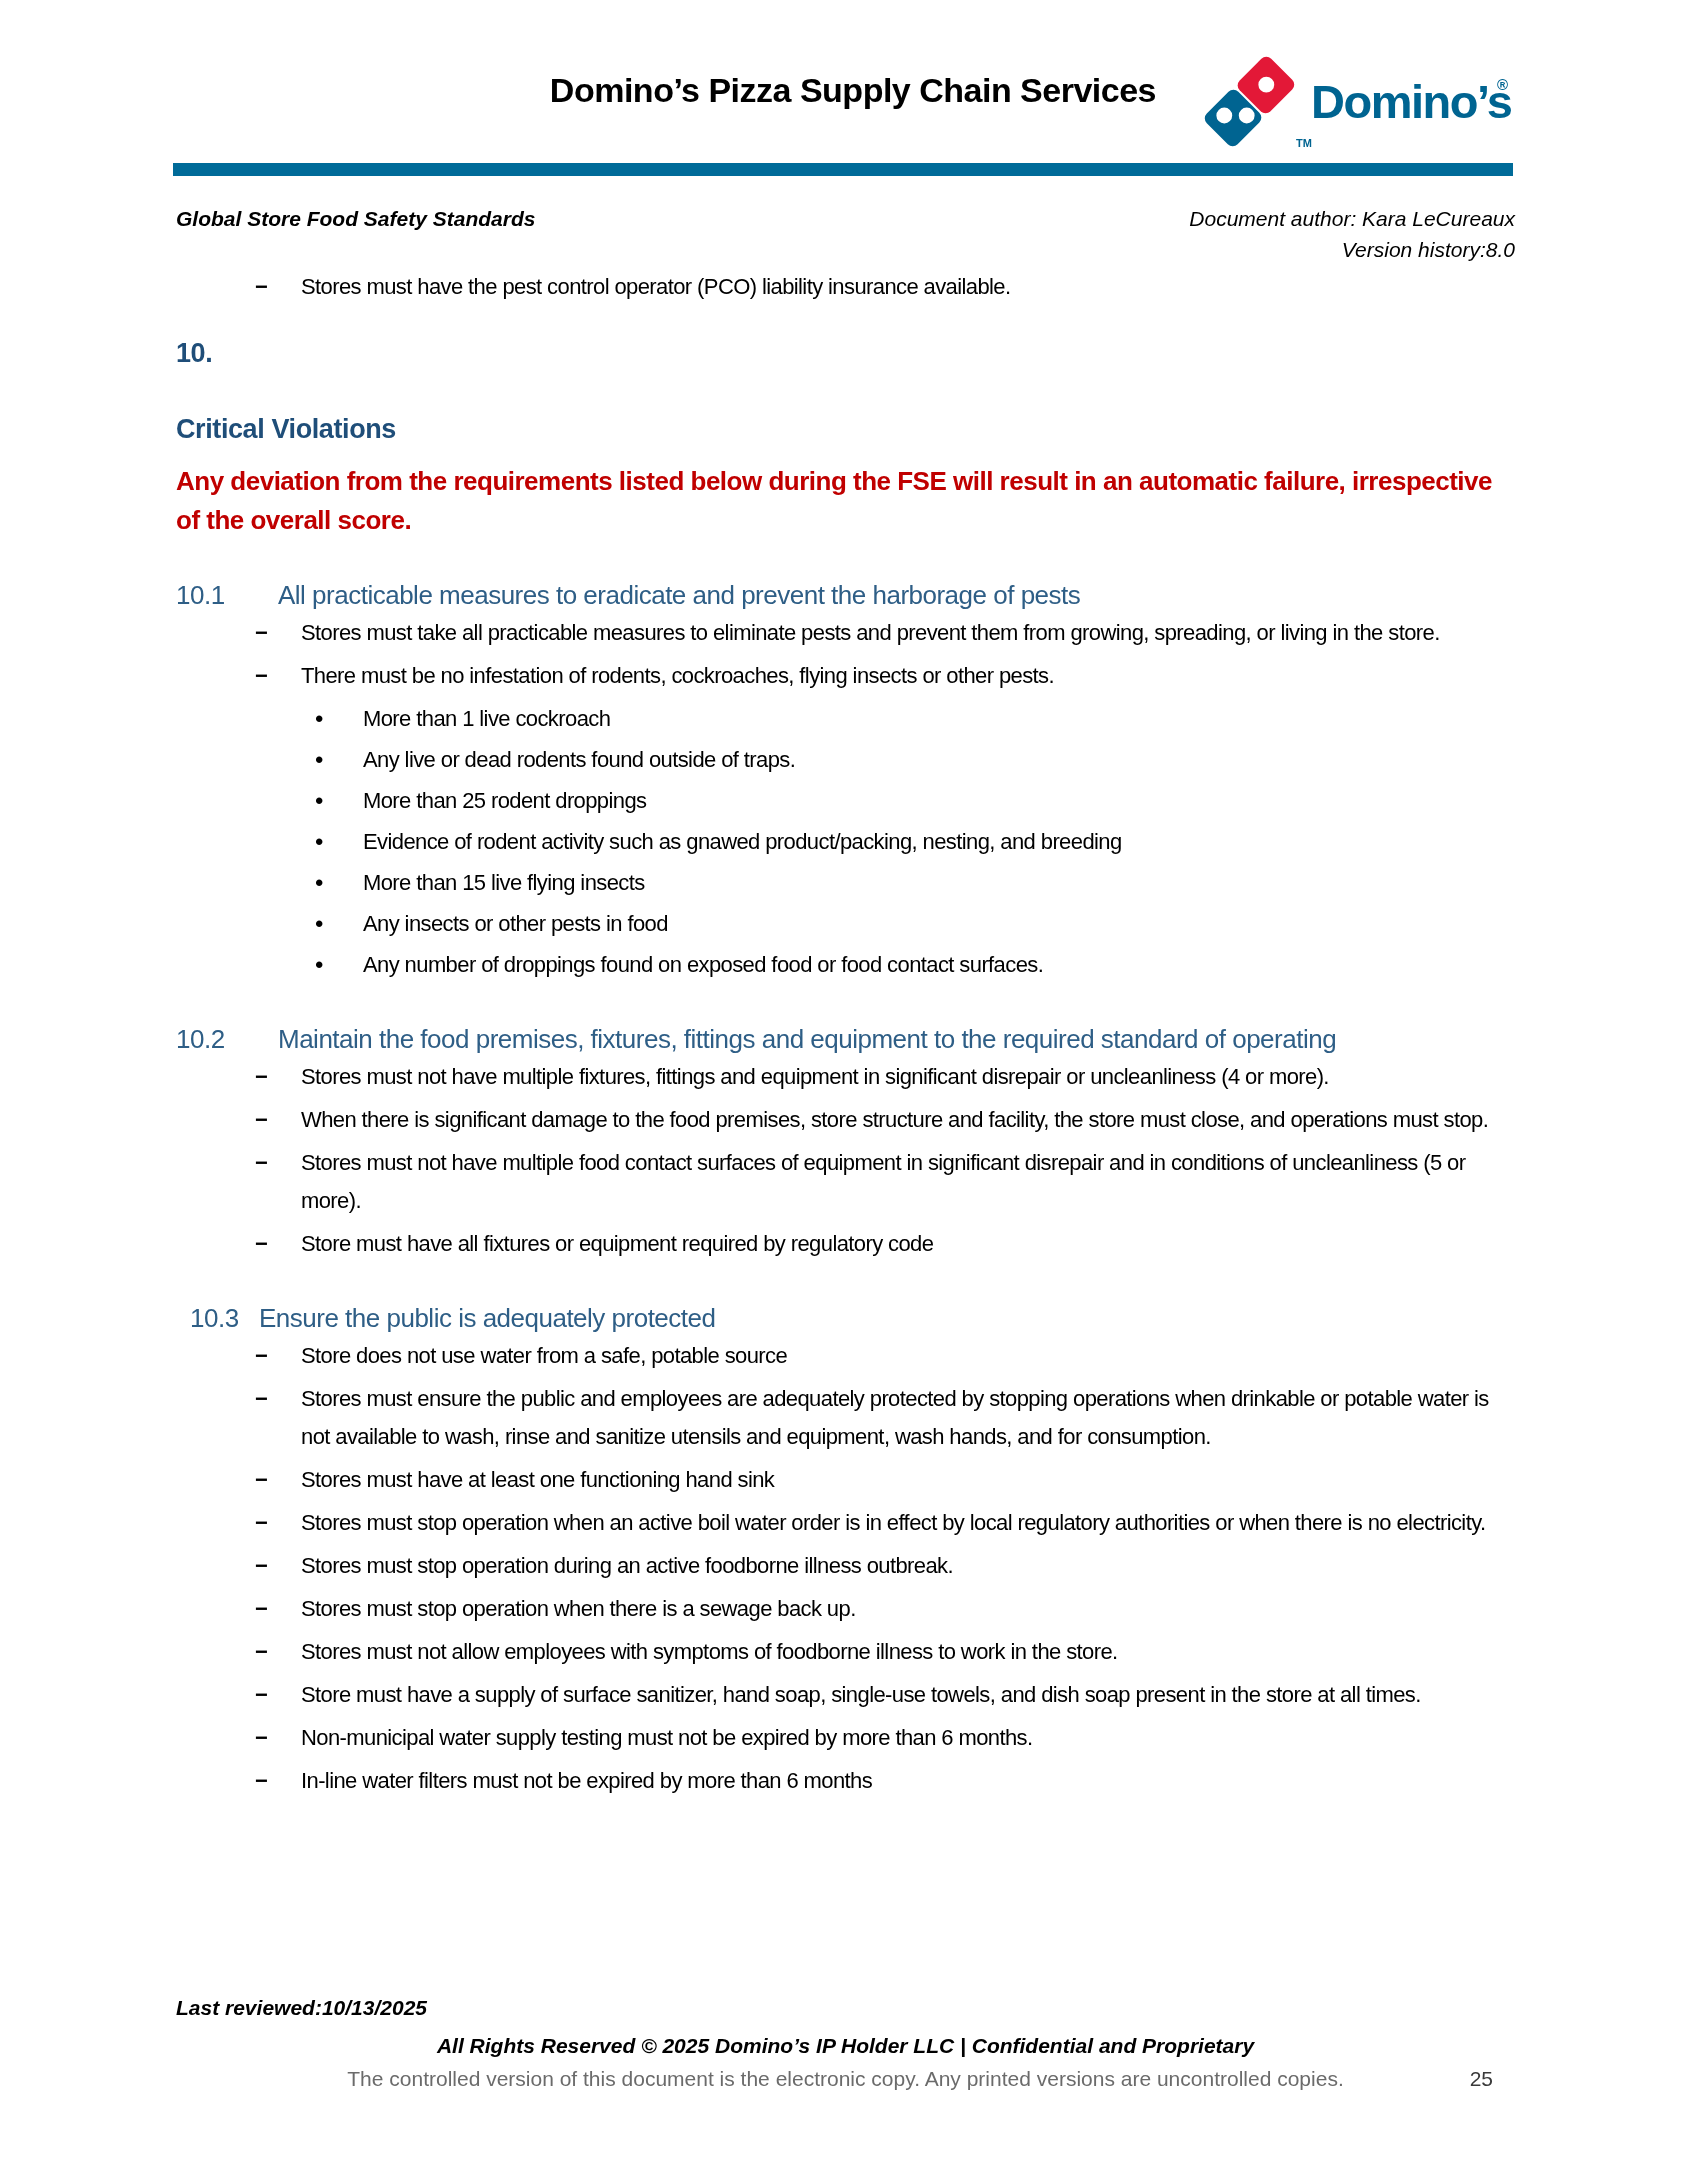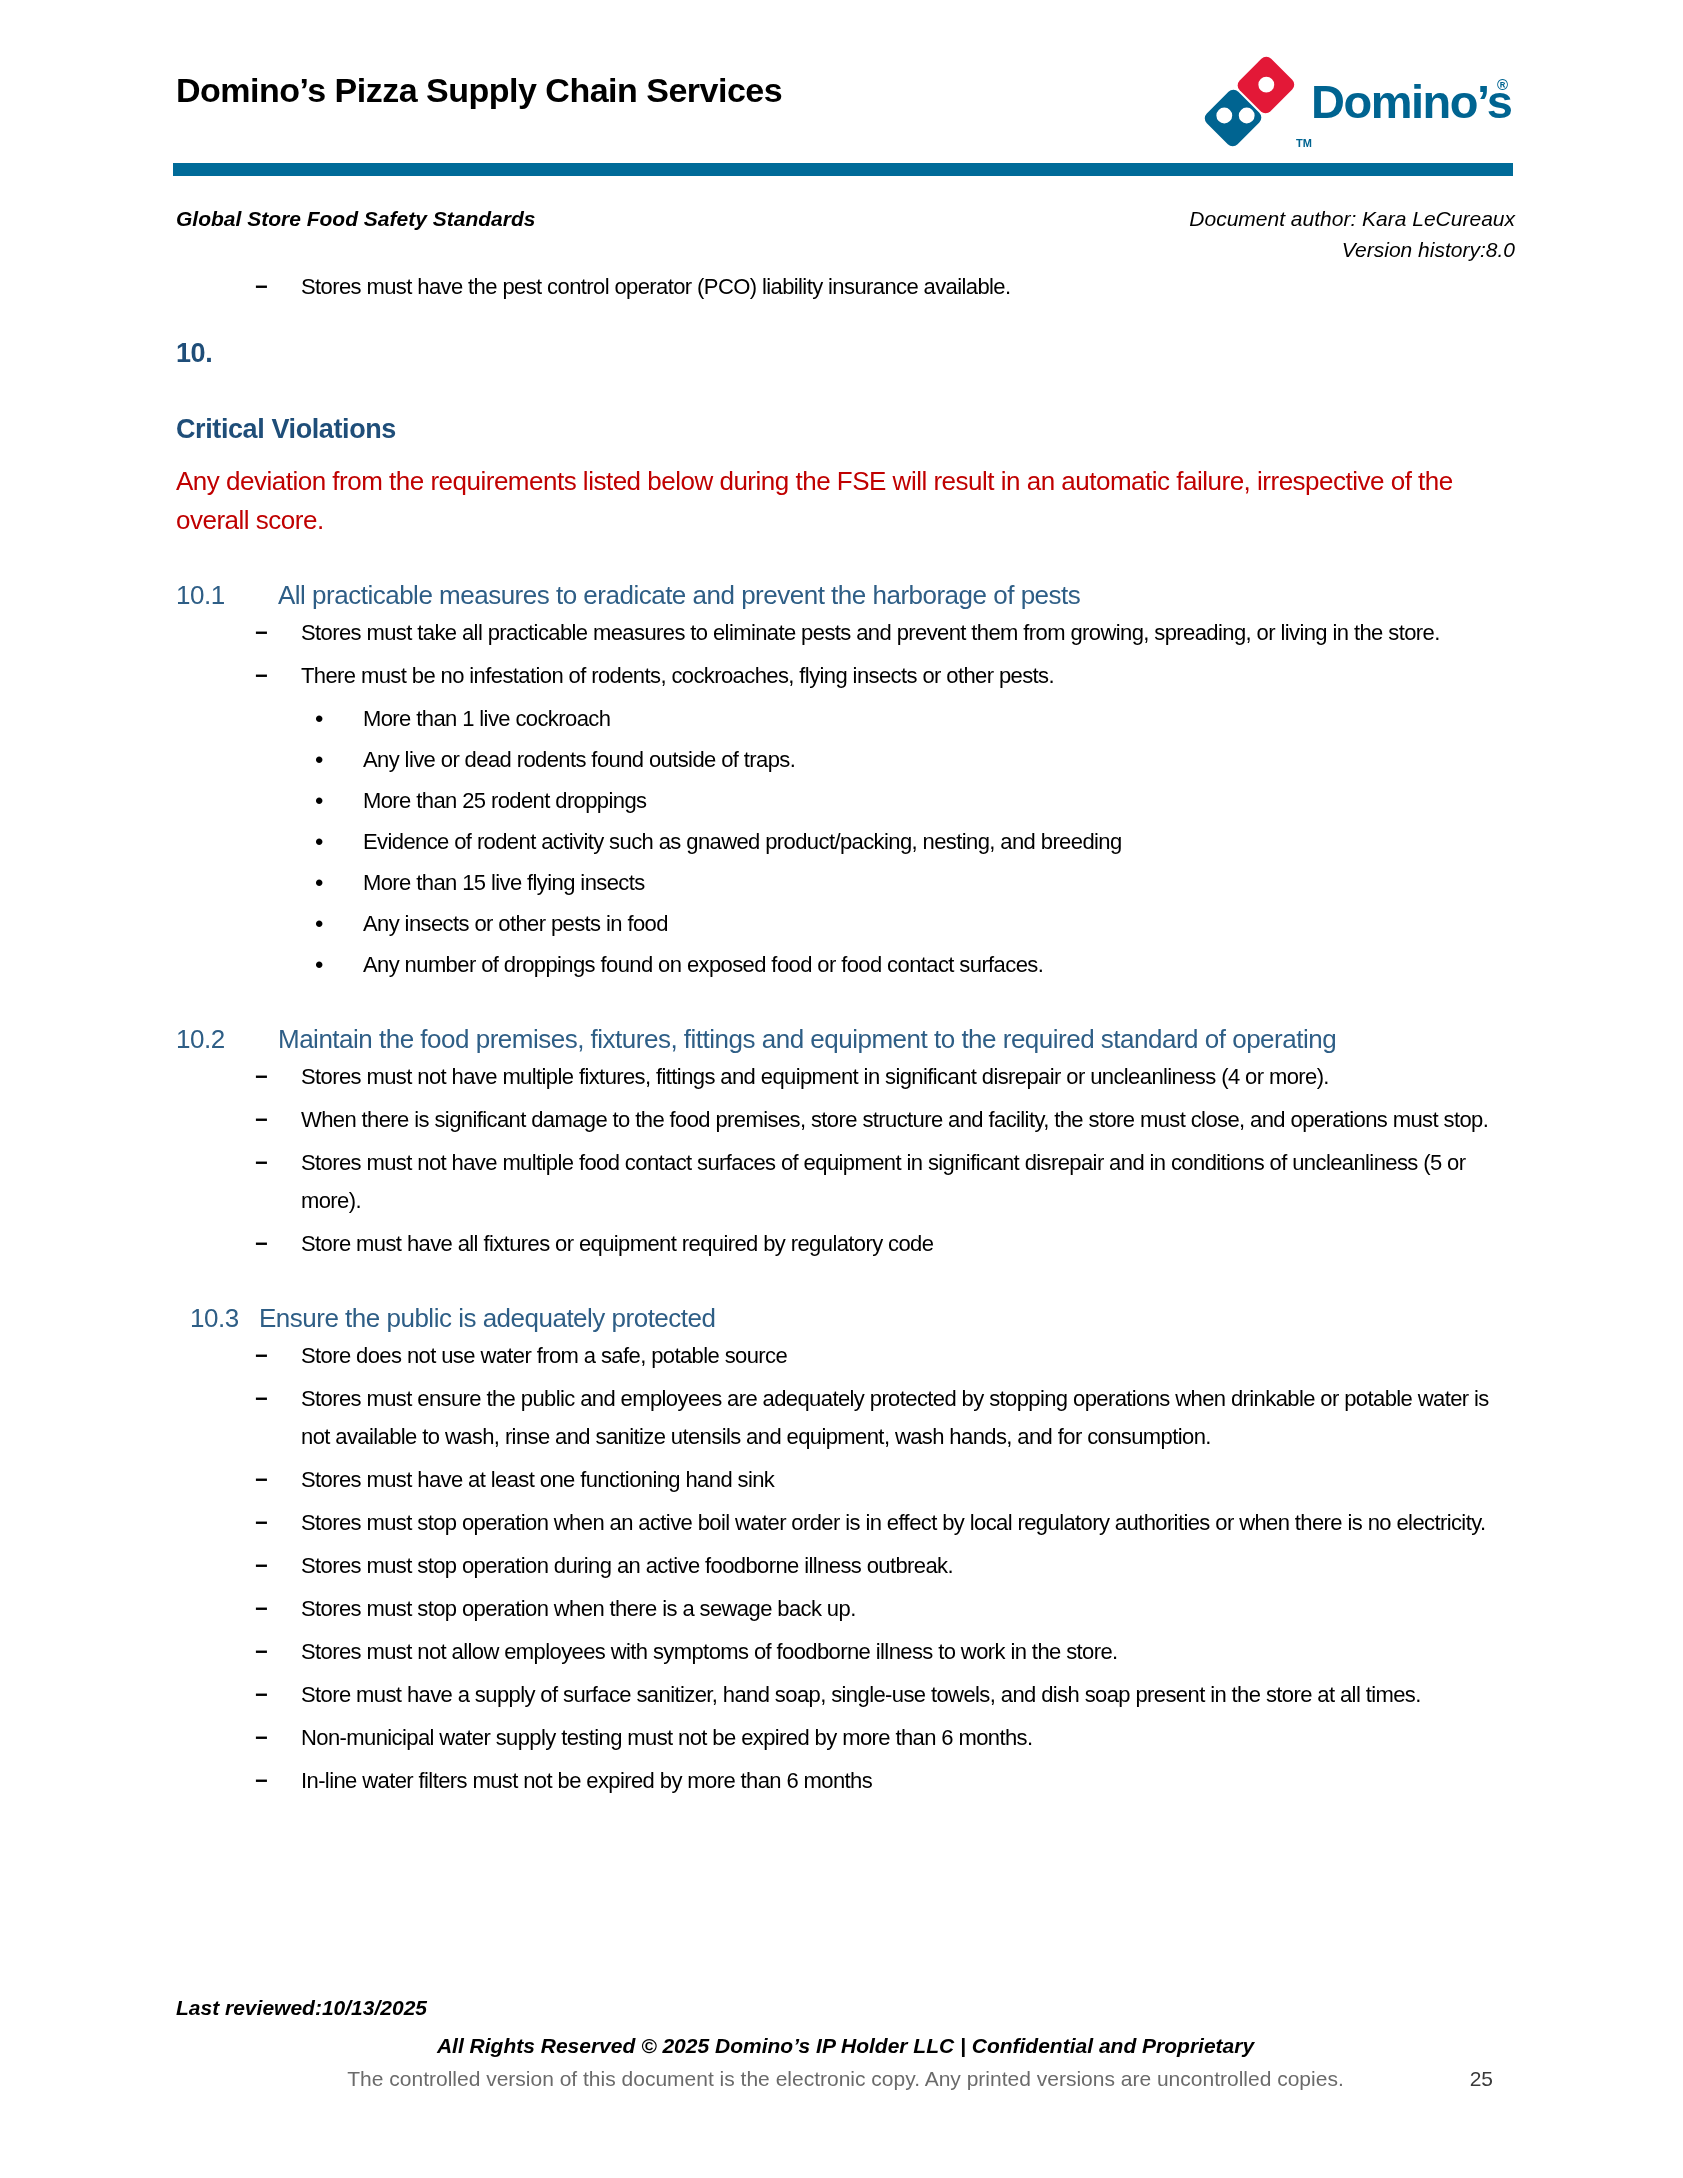--- a/index.html
+++ b/index.html
@@ -17,21 +17,21 @@
   body{
     width:1683px;height:2178px;position:relative;
     font-family:"Liberation Sans", sans-serif;
     color:var(--body-black);
   }
   .page{position:absolute;inset:0;background:#fff;overflow:hidden;}
 
   
   .doc-title{
     position:absolute;left:176px;top:71px;width:980px;
-    text-align:left;font-size:34px;font-weight:bold;letter-spacing:-0.5px;
+    text-align:right;font-size:34px;font-weight:bold;letter-spacing:-0.5px;
     color:#000;
   }
   .logo{
     position:absolute;left:1200px;top:42px;width:317px;height:119px;
   }
   .logo-tile{position:absolute;left:0;top:8px;}
   .logo-tm{
     position:absolute;left:76px;top:95px;font-size:11px;color:var(--logo-blue);
     font-weight:bold;letter-spacing:0;margin-left:20px;
   }
@@ -66,21 +66,21 @@
   .sec-head .sec-num{flex:0 0 102px;}
   .sec-head.tight{padding-left:14px;}
   .sec-head.tight .sec-num{flex:0 0 69px;}
   .h10{
     display:flex;color:var(--heading-navy);font-weight:bold;font-size:27px;
     letter-spacing:-0.4px;line-height:38px;margin-top:28px;flex-direction:column;
   }
   .h10-num{flex:0 0 76px;}
   .warning{
     margin-top:14px;width:1337px;
-    color:var(--warning-red);font-weight:normal;font-size:26px;letter-spacing:-0.5px;
+    color:var(--warning-red);font-weight:bold;font-size:26px;letter-spacing:-0.5px;
     line-height:39px;
   }
   .gap-before{margin-top:36px;}
   .dash-item{display:flex;padding-left:79px;margin-bottom:5px;}
   .dash-item .marker{flex:0 0 46px;font-weight:bold;}
   .bullet-item{display:flex;padding-left:139px;margin-bottom:3px;}
   .bullet-item .marker{flex:0 0 48px;font-size:24px;}
   .item-text{flex:1 1 auto;}
 
   

